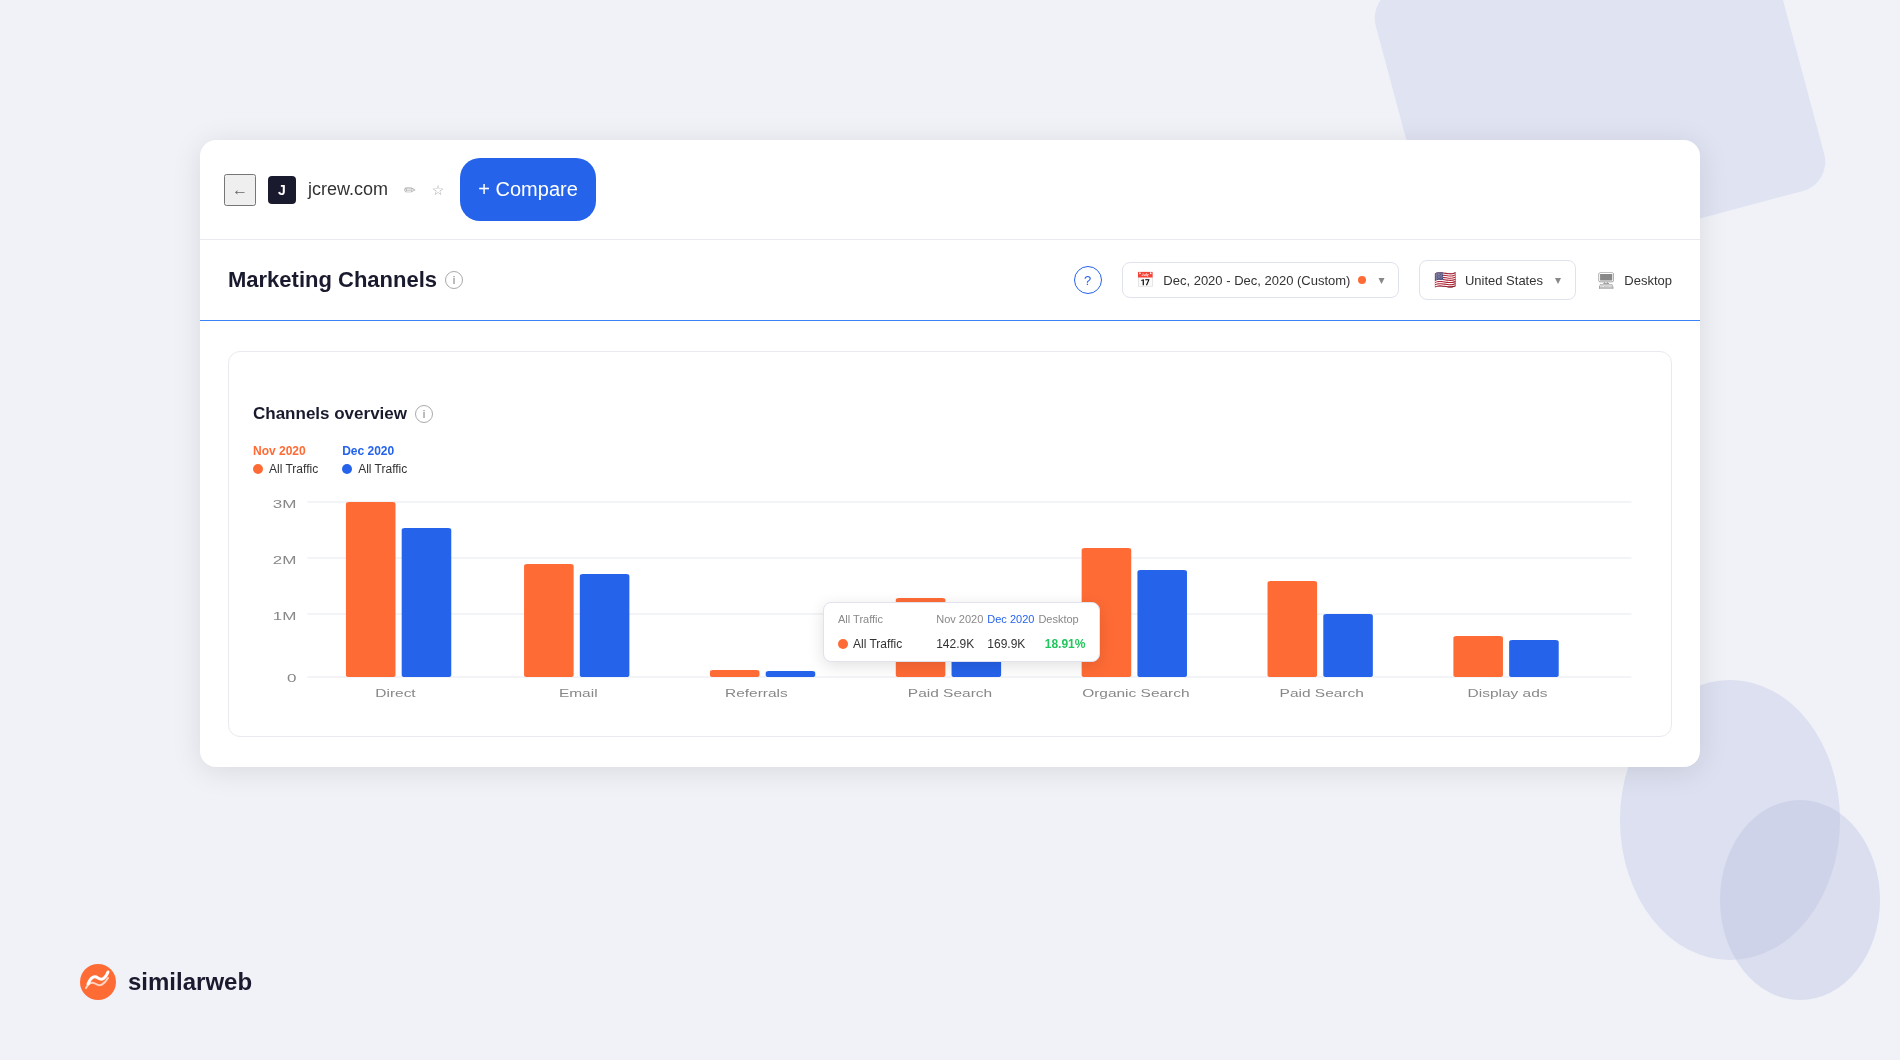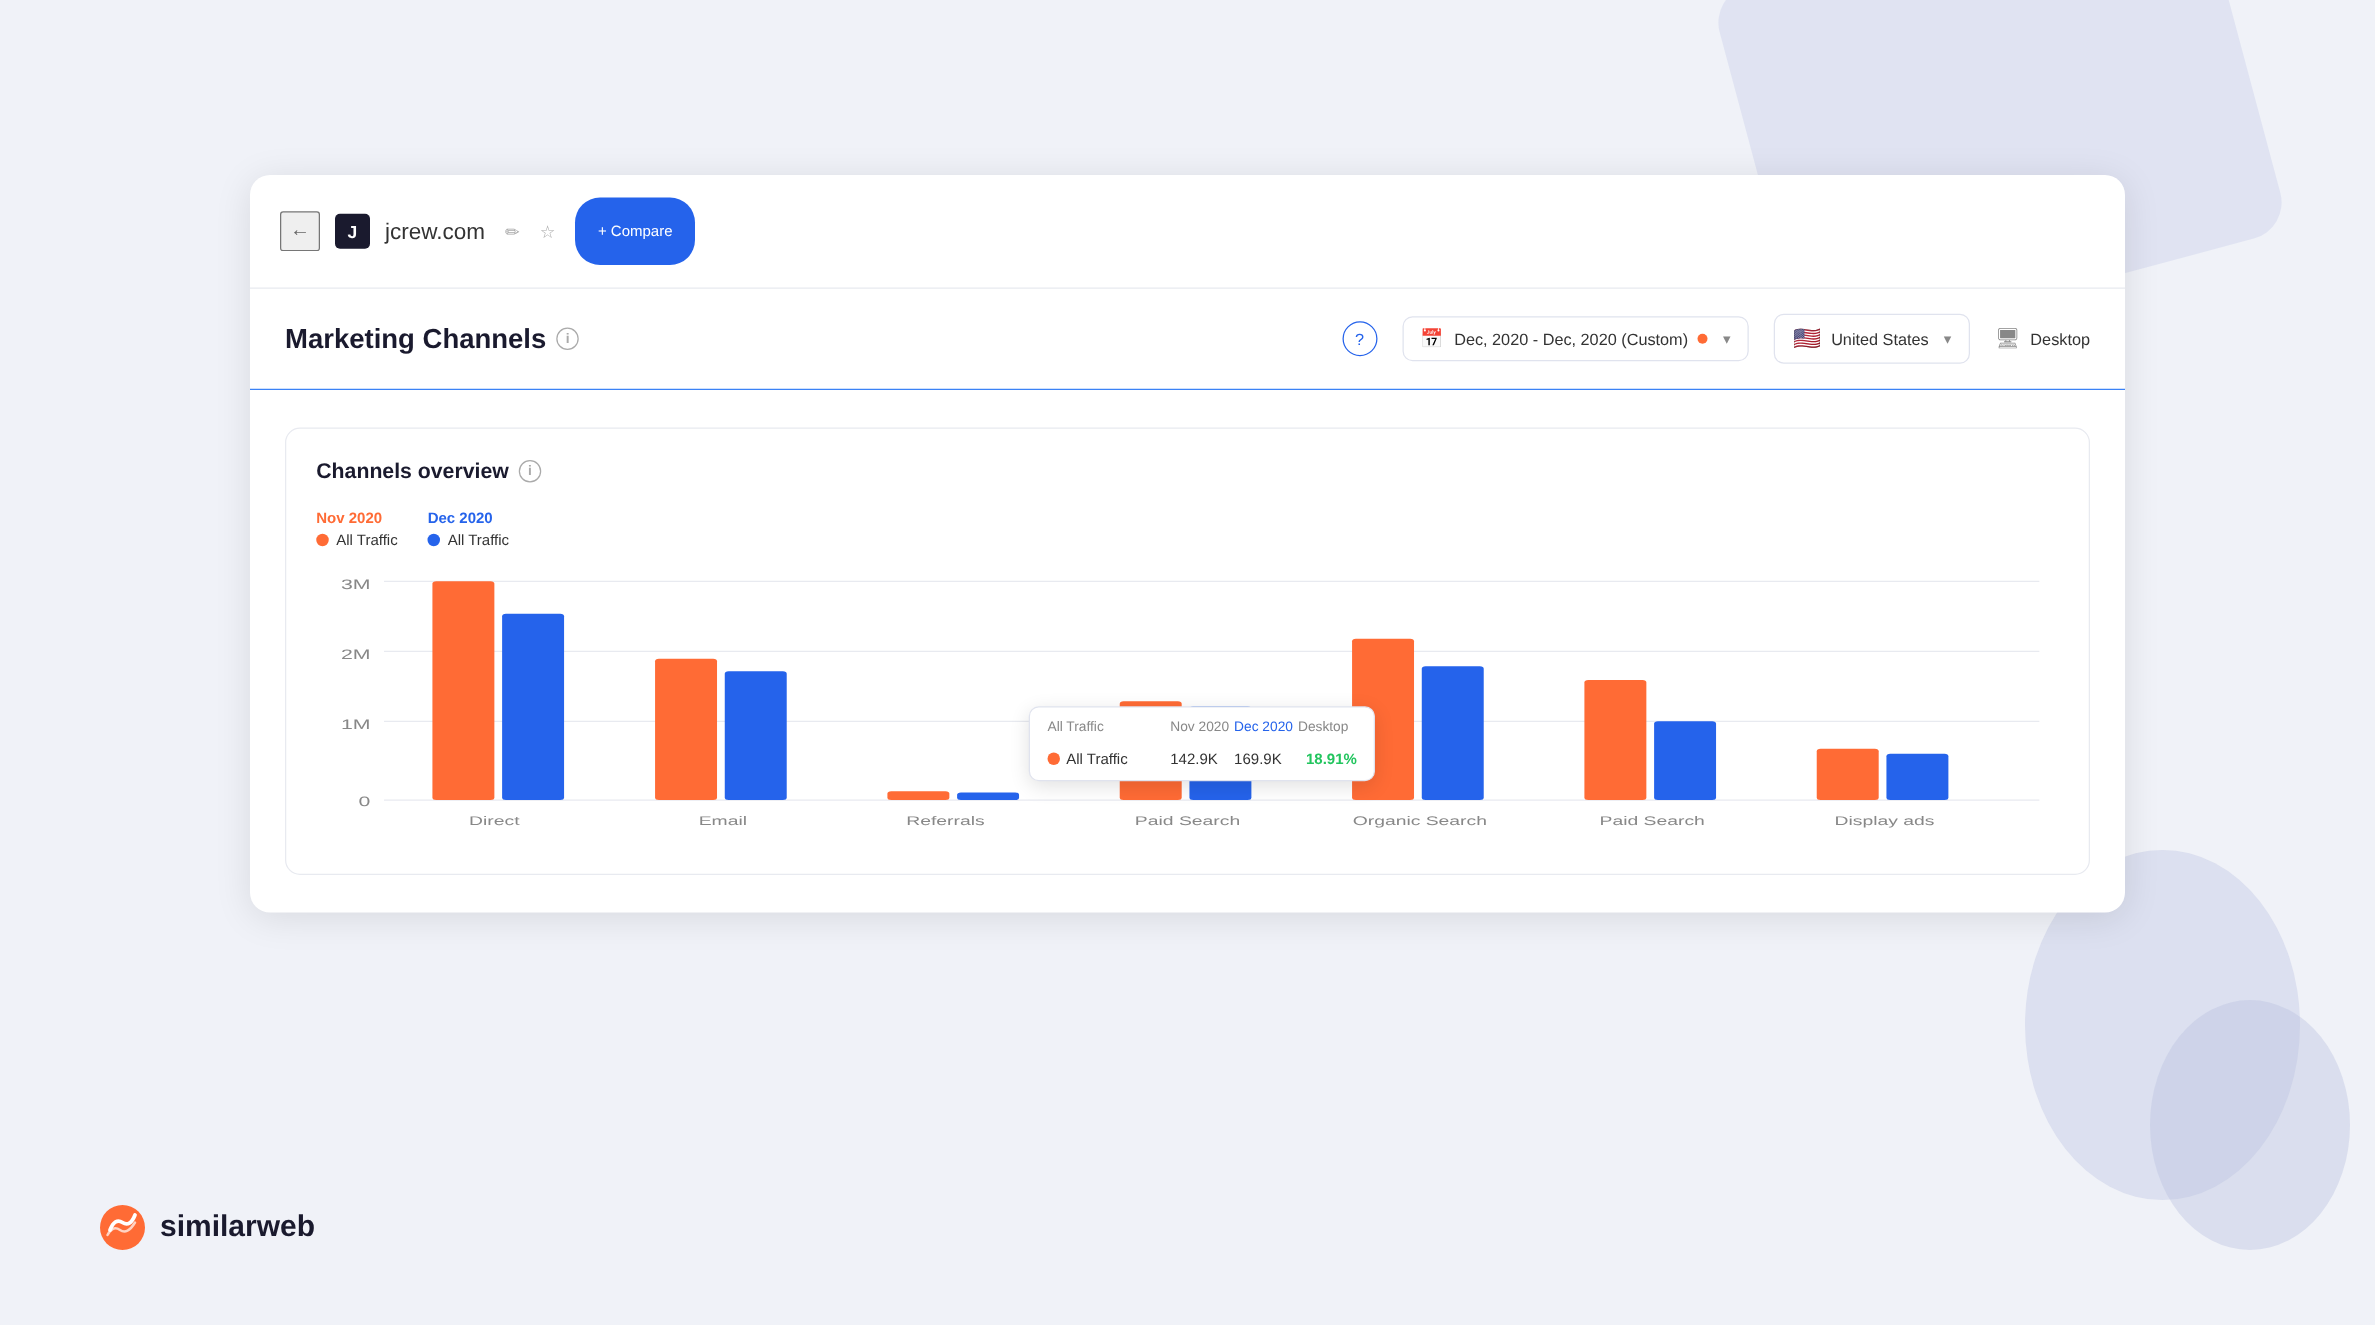--- a/index.html
+++ b/index.html
@@ -97,21 +97,21 @@
       font-size: 14px;
       cursor: pointer;
       margin-left: 4px;
     }
     .compare-btn {
       background: #2563eb;
       color: #fff;
       border: none;
       border-radius: 20px;
       padding: 20px 18px;
-      font-size: 12px;
+      font-size: 20px;
       cursor: pointer;
       font-weight: 500;
       margin-left: 4px;
     }
 
     
     .header-row {
       display: flex;
       align-items: center;
       padding: 20px 28px;
@@ -215,20 +215,21 @@
       padding: 24px;
     }
     .chart-title {
       font-size: 17px;
       font-weight: 600;
       color: #1a1a2e;
       display: flex;
       align-items: center;
       gap: 8px;
       margin-bottom: 20px;
+      margin-top: 28px;
     }
     .legend-row {
       display: flex;
       gap: 24px;
       margin-bottom: 16px;
     }
     .legend-item {
       display: flex;
       flex-direction: column;
       gap: 4px;

